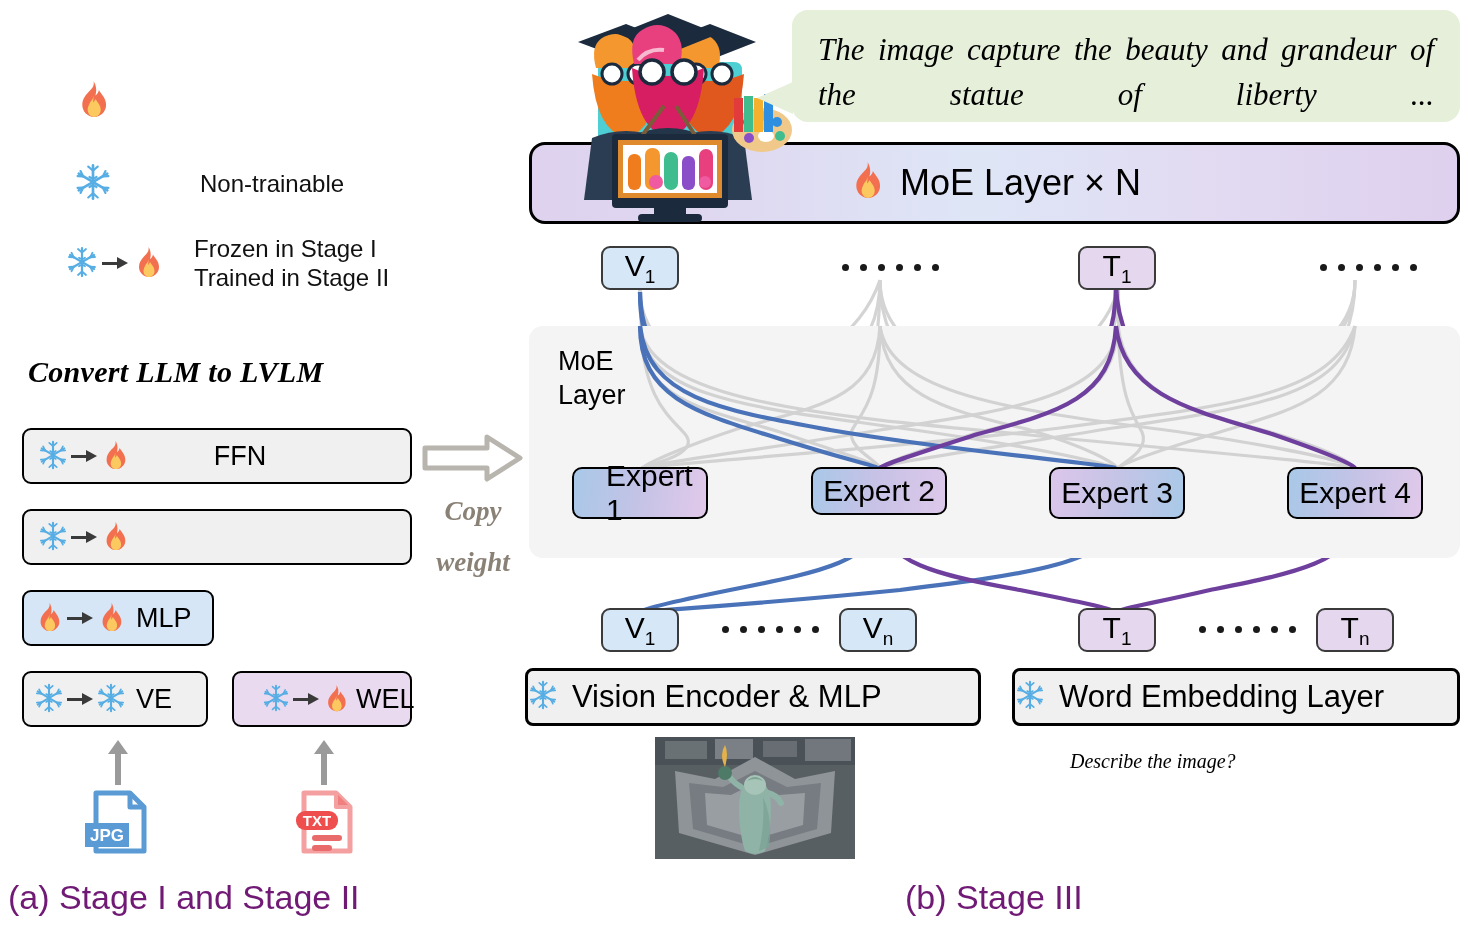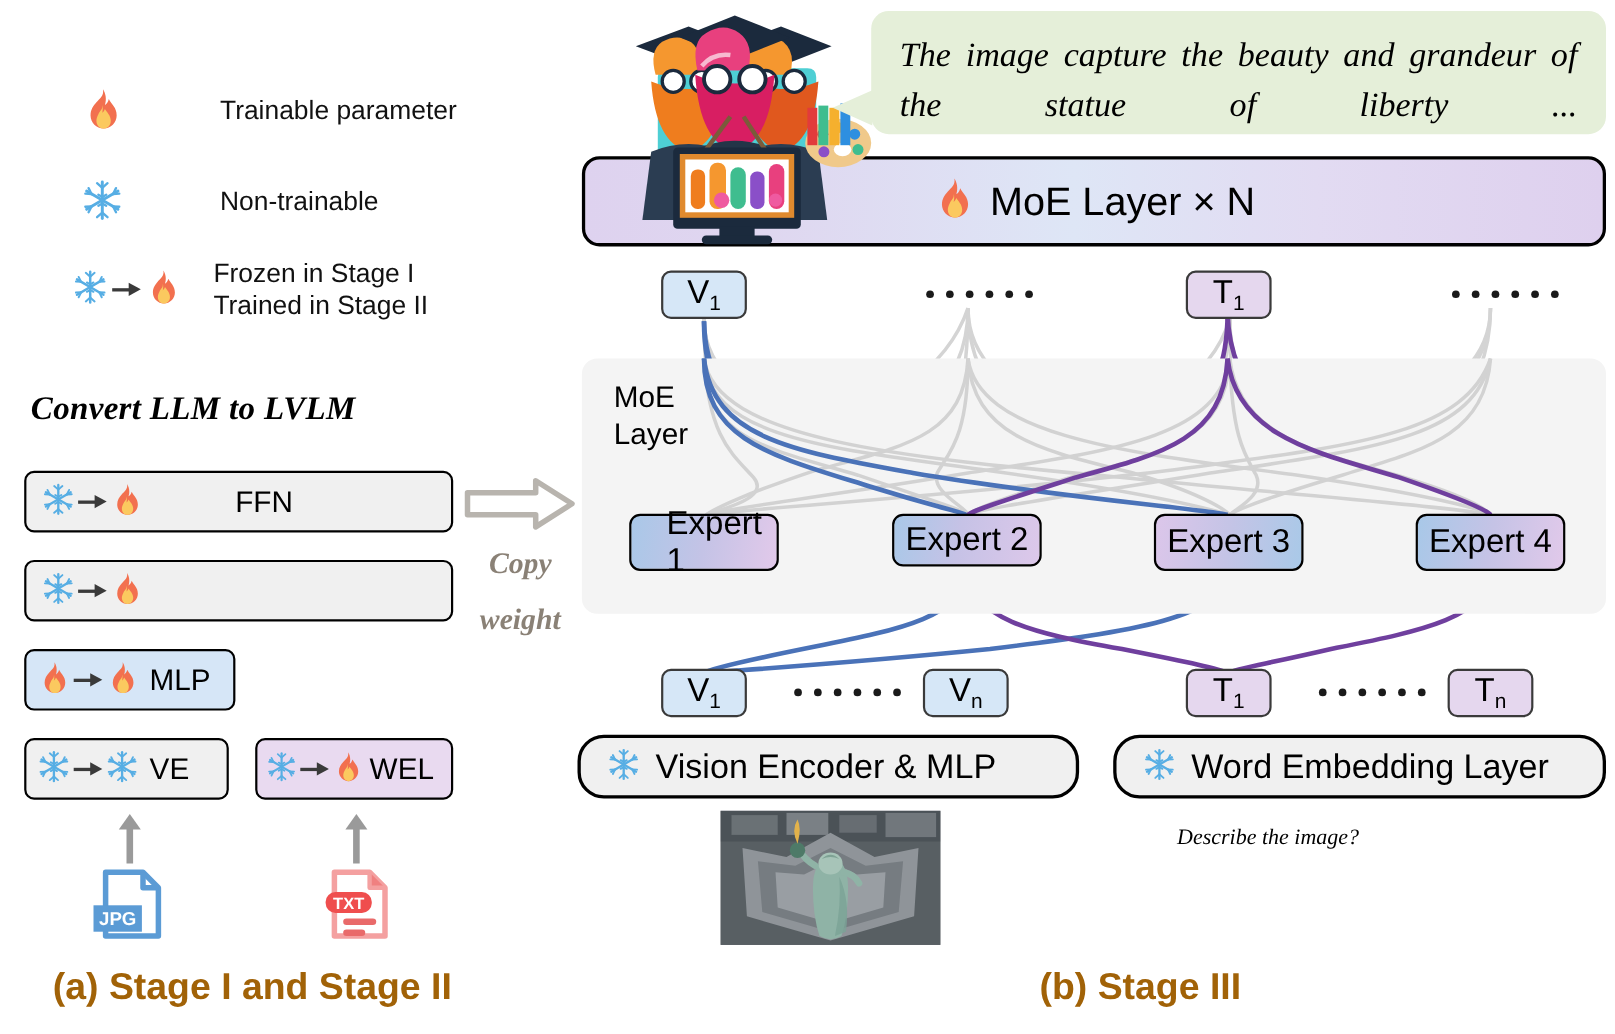--- a/index.html
+++ b/index.html
@@ -14,21 +14,21 @@
 
   
   .convert-title{position:absolute;font-family:"Liberation Serif",serif;
      font-style:italic;font-weight:bold;font-size:30px;letter-spacing:.3px;color:#000;}
 
   .lbox{position:absolute;box-sizing:border-box;border:2.5px solid #000;
         border-radius:9px;display:flex;align-items:center;background:#f0f0f0;}
   .lbox .lb-icons{display:flex;align-items:center;gap:3px;margin-left:14px;}
   .lbox .lb-text{flex:1;text-align:center;font-size:27px;color:#000000;}
   .lbox.blue{background:#d6e6f7;}
-  .lbox.purple{background:#e9daf0;}
+  .lbox.purple{background:#e9daf0;padding-left:20px;}
   .lbox.short .lb-text{flex:none;margin-left:10px;}
 
   .arrow-small{display:inline-block;width:26px;height:14px;position:relative;}
   .arrow-small::before{content:"";position:absolute;left:0;top:5.5px;width:17px;height:3px;background:#3a3a3a;}
   .arrow-small::after{content:"";position:absolute;left:15px;top:1px;width:0;height:0;
       border-top:6px solid transparent;border-bottom:6px solid transparent;border-left:11px solid #3a3a3a;}
 
   
   .uparrow{position:absolute;}
   .uparrow .shaft{position:absolute;left:7px;top:11px;width:6px;height:34px;background:#9a9a9a;}
@@ -65,28 +65,28 @@
   .moe-panel{position:absolute;background:#f4f4f4;border-radius:14px;}
   .moe-panel-label{position:absolute;font-size:27px;line-height:1.25;color:#000;white-space:pre-line;}
 
   .expert{position:absolute;box-sizing:border-box;border:2.5px solid #000;border-radius:10px;
      display:flex;align-items:center;justify-content:center;font-size:30px;color:#000;}
   .expert.g1{background:linear-gradient(100deg,#a9c8e8 0%,#c4c3e6 50%,#e2c9ea 100%);}
   .expert.g2{background:linear-gradient(100deg,#a9c8e8 0%,#c6c2e6 45%,#ddc8ea 100%);}
   .expert.g3{background:linear-gradient(100deg,#dcc6ea 0%,#c4c4e6 50%,#a9c9e8 100%);}
   .expert.g4{background:linear-gradient(100deg,#a8c8e8 0%,#c5c3e6 50%,#e1c9ea 100%);}
 
-  .enc-box{position:absolute;box-sizing:border-box;border:3px solid #000;border-radius:24px;
-     background:#f0f0f0;display:flex;align-items:center;gap:14px;padding-left:24px;font-size:31px;}
+  .enc-box{position:absolute;box-sizing:border-box;border:3px solid #000;border-radius:8px;
+     background:#f0f0f0;display:flex;align-items:center;gap:14px;font-size:31px;}
 
   .photo{position:absolute;overflow:hidden;background:#6b6f74;}
   .prompt{position:absolute;font-family:"Liberation Serif",serif;font-style:italic;
      font-size:20px;color:#000;}
 
-  .caption{position:absolute;font-size:34px;font-weight:bold;color:#a16207;margin-left:40px;}
+  .caption{position:absolute;font-size:34px;font-weight:normal;color:#701a75;}
 
   svg.layer{position:absolute;left:0;top:0;overflow:visible;pointer-events:none;}
 </style>
 </head>
 <body>
 
 <svg width="0" height="0" style="position:absolute">
   <defs>
     <symbol id="sym-fire" viewBox="0 0 64 64">
       <path d="M33 2c2 10-5 14-10 20-5 6-9 11-9 20 0 11 9 20 20 20s20-9 20-20c0-12-8-17-12-25-1 5-4 8-6 9 3-9 1-18-3-24z" fill="#f2704f"></path>
@@ -119,21 +119,20 @@
     </symbol>
   </defs>
 </svg>
 
 <div class="legend-row" style="left:74px;top:80px;">
   <span class="ico">
     <svg width="38" height="38">
         <use href="#sym-fire"></use>
       </svg>
   </span>
-  <span class="legend-label" style="margin-left:88px;">Trainable parameter</span>
 </div>
 
 <div class="legend-row" style="left:74px;top:163px;">
   <span class="ico">
     <svg width="38" height="38">
         <use href="#sym-snow"></use>
       </svg>
   </span>
   <span class="legend-label" style="margin-left:88px;">Non-trainable</span>
 </div>

